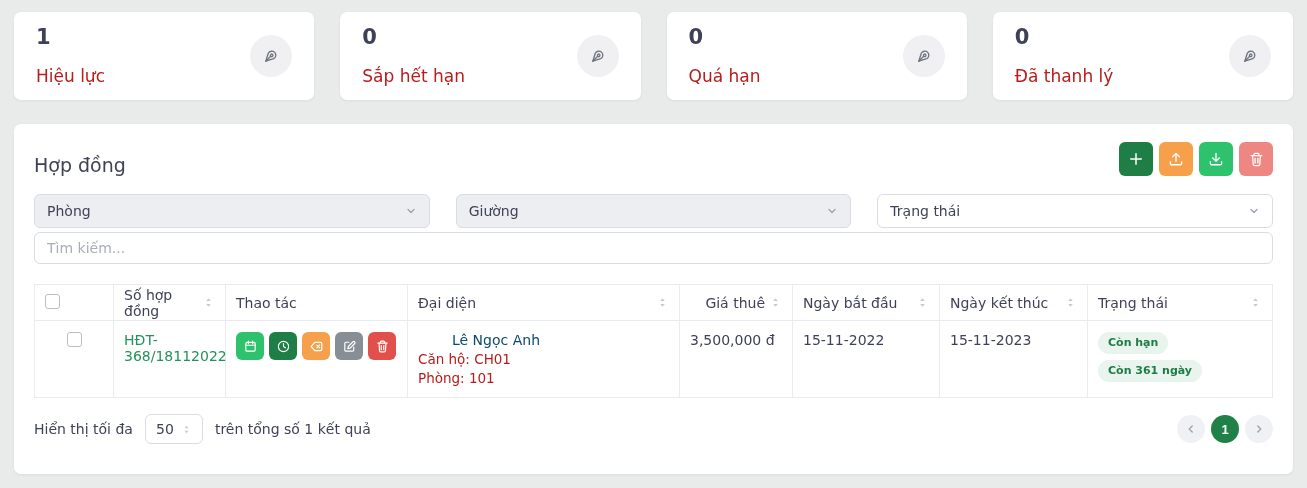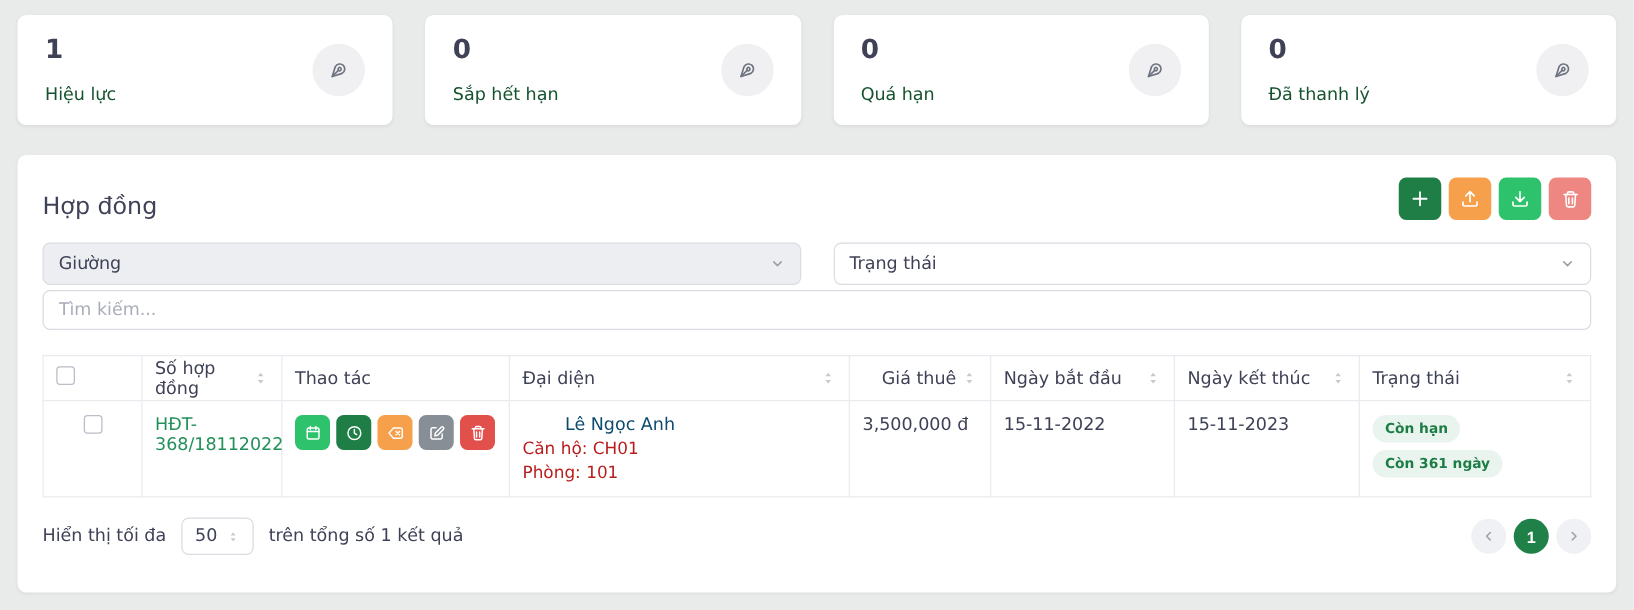--- a/index.html
+++ b/index.html
@@ -12,21 +12,21 @@
     overflow:hidden;
   }
   
   .stats-row { display:flex; gap:26px; padding:12px 14px 0 14px; }
   .stat-card {
     flex:1; height:88px; background:#fff; border-radius:7px;
     display:flex; align-items:center; justify-content:space-between;
     padding:0 22px; box-shadow:0 1px 3px rgba(0,0,0,.06);
   }
   .stat-value { font-size:21px; font-weight:bold; color:#3f4257; line-height:1.1; }
-  .stat-label { font-size:14px; color:#14532d; margin-top:16px; }
+  .stat-label { font-size:17px; color:#b91c1c; margin-top:16px; }
   .stat-icon-circle {
     width:42px; height:42px; border-radius:50%; background:#f0f0f2;
     display:flex; align-items:center; justify-content:center; color:#6e7380;
   }
   
   .panel {
     margin:24px 14px 0 14px; background:#fff; border-radius:7px;
     height:350px; padding:18px 20px 20px 20px;
     box-shadow:0 1px 3px rgba(0,0,0,.06);
   }
@@ -212,20 +212,28 @@
               <path d="M8.5 6.5 V5 a1.5 1.5 0 0 1 1.5 -1.5 h4 a1.5 1.5 0 0 1 1.5 1.5 v1.5"></path>
               <path d="M6.5 6.5 l.8 12.2 a1.9 1.9 0 0 0 1.9 1.8 h5.6 a1.9 1.9 0 0 0 1.9 -1.8 l.8 -12.2"></path>
               <path d="M10 10.5 v6.5 M14 10.5 v6.5"></path>
             </svg>
           </span>
       </button>
     </div>
   </div>
 
   <div class="filters">
+    <div class="select disabled">
+      <span>Phòng</span>
+      <span class="chev">
+          <svg width="12" height="12" viewBox="0 0 24 24" fill="none" stroke="currentColor" stroke-width="2.4" stroke-linecap="round" stroke-linejoin="round">
+            <path d="M6 9 L12 15 L18 9"></path>
+          </svg>
+        </span>
+    </div>
     <div class="select disabled">
       <span>Giường</span>
       <span class="chev">
           <svg width="12" height="12" viewBox="0 0 24 24" fill="none" stroke="currentColor" stroke-width="2.4" stroke-linecap="round" stroke-linejoin="round">
             <path d="M6 9 L12 15 L18 9"></path>
           </svg>
         </span>
     </div>
     <div class="select">
       <span>Trạng thái</span>

